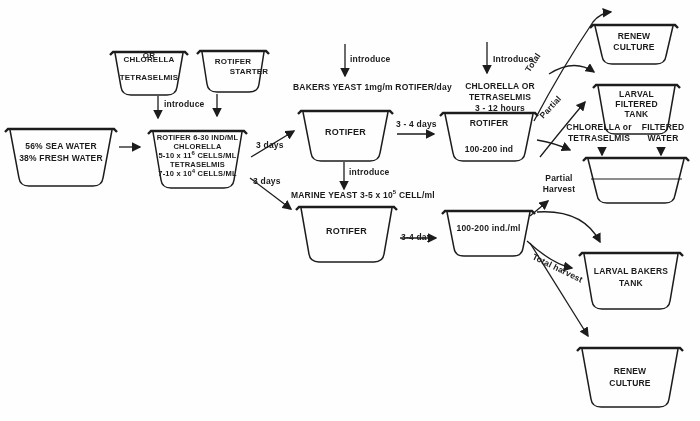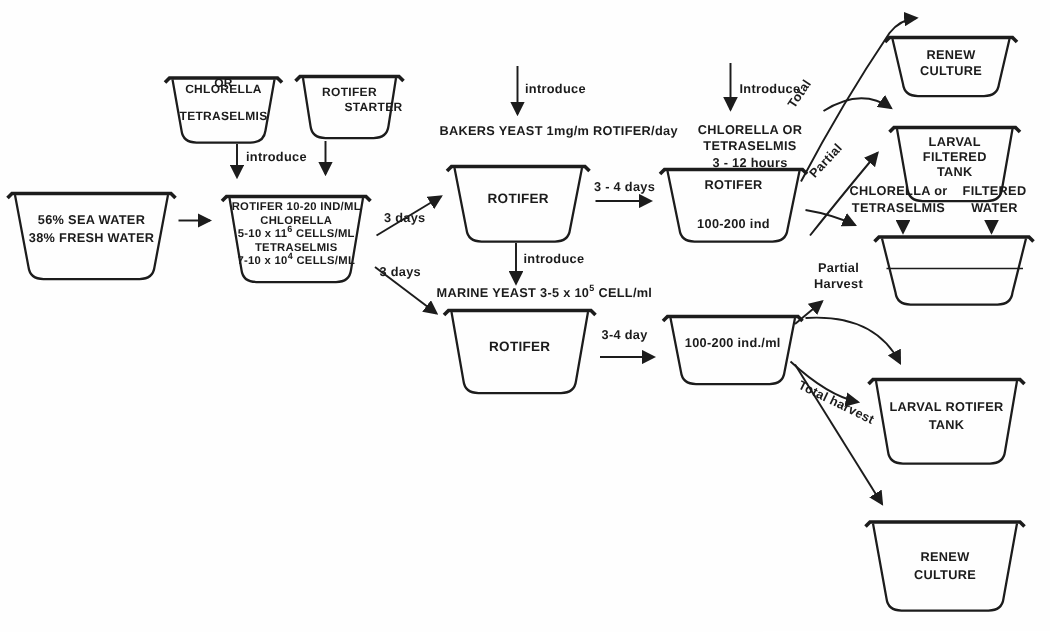--- a/index.html
+++ b/index.html
@@ -111,21 +111,21 @@
   <div class="lbl ctr f8" style="left:110px;top:55px;width:78px">CHLORELLA</div>
   <div class="lbl ctr f8" style="left:110px;top:51px;width:78px">OR</div>
   <div class="lbl ctr f8" style="left:110px;top:73px;width:78px">TETRASELMIS</div>
 
   <div class="lbl ctr f8" style="left:197px;top:57px;width:72px">ROTIFER</div>
   <div class="lbl ctr f8" style="left:213px;top:67px;width:72px">STARTER</div>
 
   <div class="lbl ctr f85" style="left:5px;top:141px;width:112px">56% SEA WATER</div>
   <div class="lbl ctr f85" style="left:5px;top:153px;width:112px">38% FRESH WATER</div>
 
-  <div class="lbl ctr f75" style="left:148px;top:133px;width:99px">ROTIFER 10-20 IND/ML</div>
+  <div class="lbl ctr f75" style="left:148px;top:133px;width:99px">ROTIFER 6-30 IND/ML</div>
   <div class="lbl ctr f75" style="left:148px;top:142px;width:99px">CHLORELLA</div>
   <div class="lbl ctr f75" style="left:148px;top:151px;width:99px"><span>5-10 x 11</span><sup>6</sup><span> CELLS/ML</span></div>
   <div class="lbl ctr f75" style="left:148px;top:160px;width:99px">TETRASELMIS</div>
   <div class="lbl ctr f75" style="left:148px;top:169px;width:99px"><span>7-10 x 10</span><sup>4</sup><span> CELLS/ML</span></div>
 
   <div class="lbl ctr f9" style="left:298px;top:127px;width:95px">ROTIFER</div>
 
   <div class="lbl ctr f85" style="left:440px;top:118px;width:98px">ROTIFER</div>
   <div class="lbl ctr f85" style="left:440px;top:144px;width:98px">100-200 ind</div>
 
@@ -133,21 +133,21 @@
   <div class="lbl ctr f85" style="left:590px;top:42px;width:88px">CULTURE</div>
 
   <div class="lbl ctr f85" style="left:593px;top:89px;width:87px">LARVAL</div>
   <div class="lbl ctr f85" style="left:593px;top:99px;width:87px">FILTERED</div>
   <div class="lbl ctr f85" style="left:593px;top:109px;width:87px">TANK</div>
 
   <div class="lbl ctr f9" style="left:296px;top:226px;width:101px">ROTIFER</div>
 
   <div class="lbl ctr f85" style="left:442px;top:223px;width:93px">100-200 ind./ml</div>
 
-  <div class="lbl ctr f85" style="left:579px;top:266px;width:104px">LARVAL ROTIFER</div>
+  <div class="lbl ctr f85" style="left:579px;top:266px;width:104px">LARVAL BAKERS</div>
   <div class="lbl ctr f85" style="left:579px;top:278px;width:104px">TANK</div>
 
   <div class="lbl ctr f85" style="left:577px;top:366px;width:106px">RENEW</div>
   <div class="lbl ctr f85" style="left:577px;top:378px;width:106px">CULTURE</div>
 
   <div class="lbl f85" style="left:164px;top:99px">introduce</div>
   <div class="lbl f85" style="left:350px;top:54px">introduce</div>
   <div class="lbl f85" style="left:349px;top:167px">introduce</div>
   <div class="lbl f85" style="left:493px;top:54px">Introduce</div>
 
@@ -155,21 +155,21 @@
 
   <div class="lbl f85" style="left:291px;top:190px"><span>MARINE YEAST 3-5 x 10</span><sup>5</sup><span> CELL/ml</span></div>
 
   <div class="lbl ctr f85" style="left:452px;top:81px;width:96px">CHLORELLA OR</div>
   <div class="lbl ctr f85" style="left:452px;top:92px;width:96px">TETRASELMIS</div>
   <div class="lbl ctr f85" style="left:452px;top:103px;width:96px">3 - 12 hours</div>
 
   <div class="lbl f85" style="left:256px;top:140px">3 days</div>
   <div class="lbl f85" style="left:253px;top:176px">3 days</div>
   <div class="lbl f85" style="left:396px;top:119px">3 - 4 days</div>
-  <div class="lbl f85" style="left:401px;top:218px">3-4 day</div>
+  <div class="lbl f85" style="left:401px;top:232px">3-4 day</div>
 
   <div class="lbl f85 rot" style="left:527px;top:66px;transform:rotate(-56deg)">Total</div>
   <div class="lbl f85 rot" style="left:541px;top:112px;transform:rotate(-47deg)">Partial</div>
 
   <div class="lbl ctr f85" style="left:558px;top:122px;width:82px">CHLORELLA or</div>
   <div class="lbl ctr f85" style="left:558px;top:133px;width:82px">TETRASELMIS</div>
 
   <div class="lbl ctr f85" style="left:639px;top:122px;width:48px">FILTERED</div>
   <div class="lbl ctr f85" style="left:639px;top:133px;width:48px">WATER</div>
 

